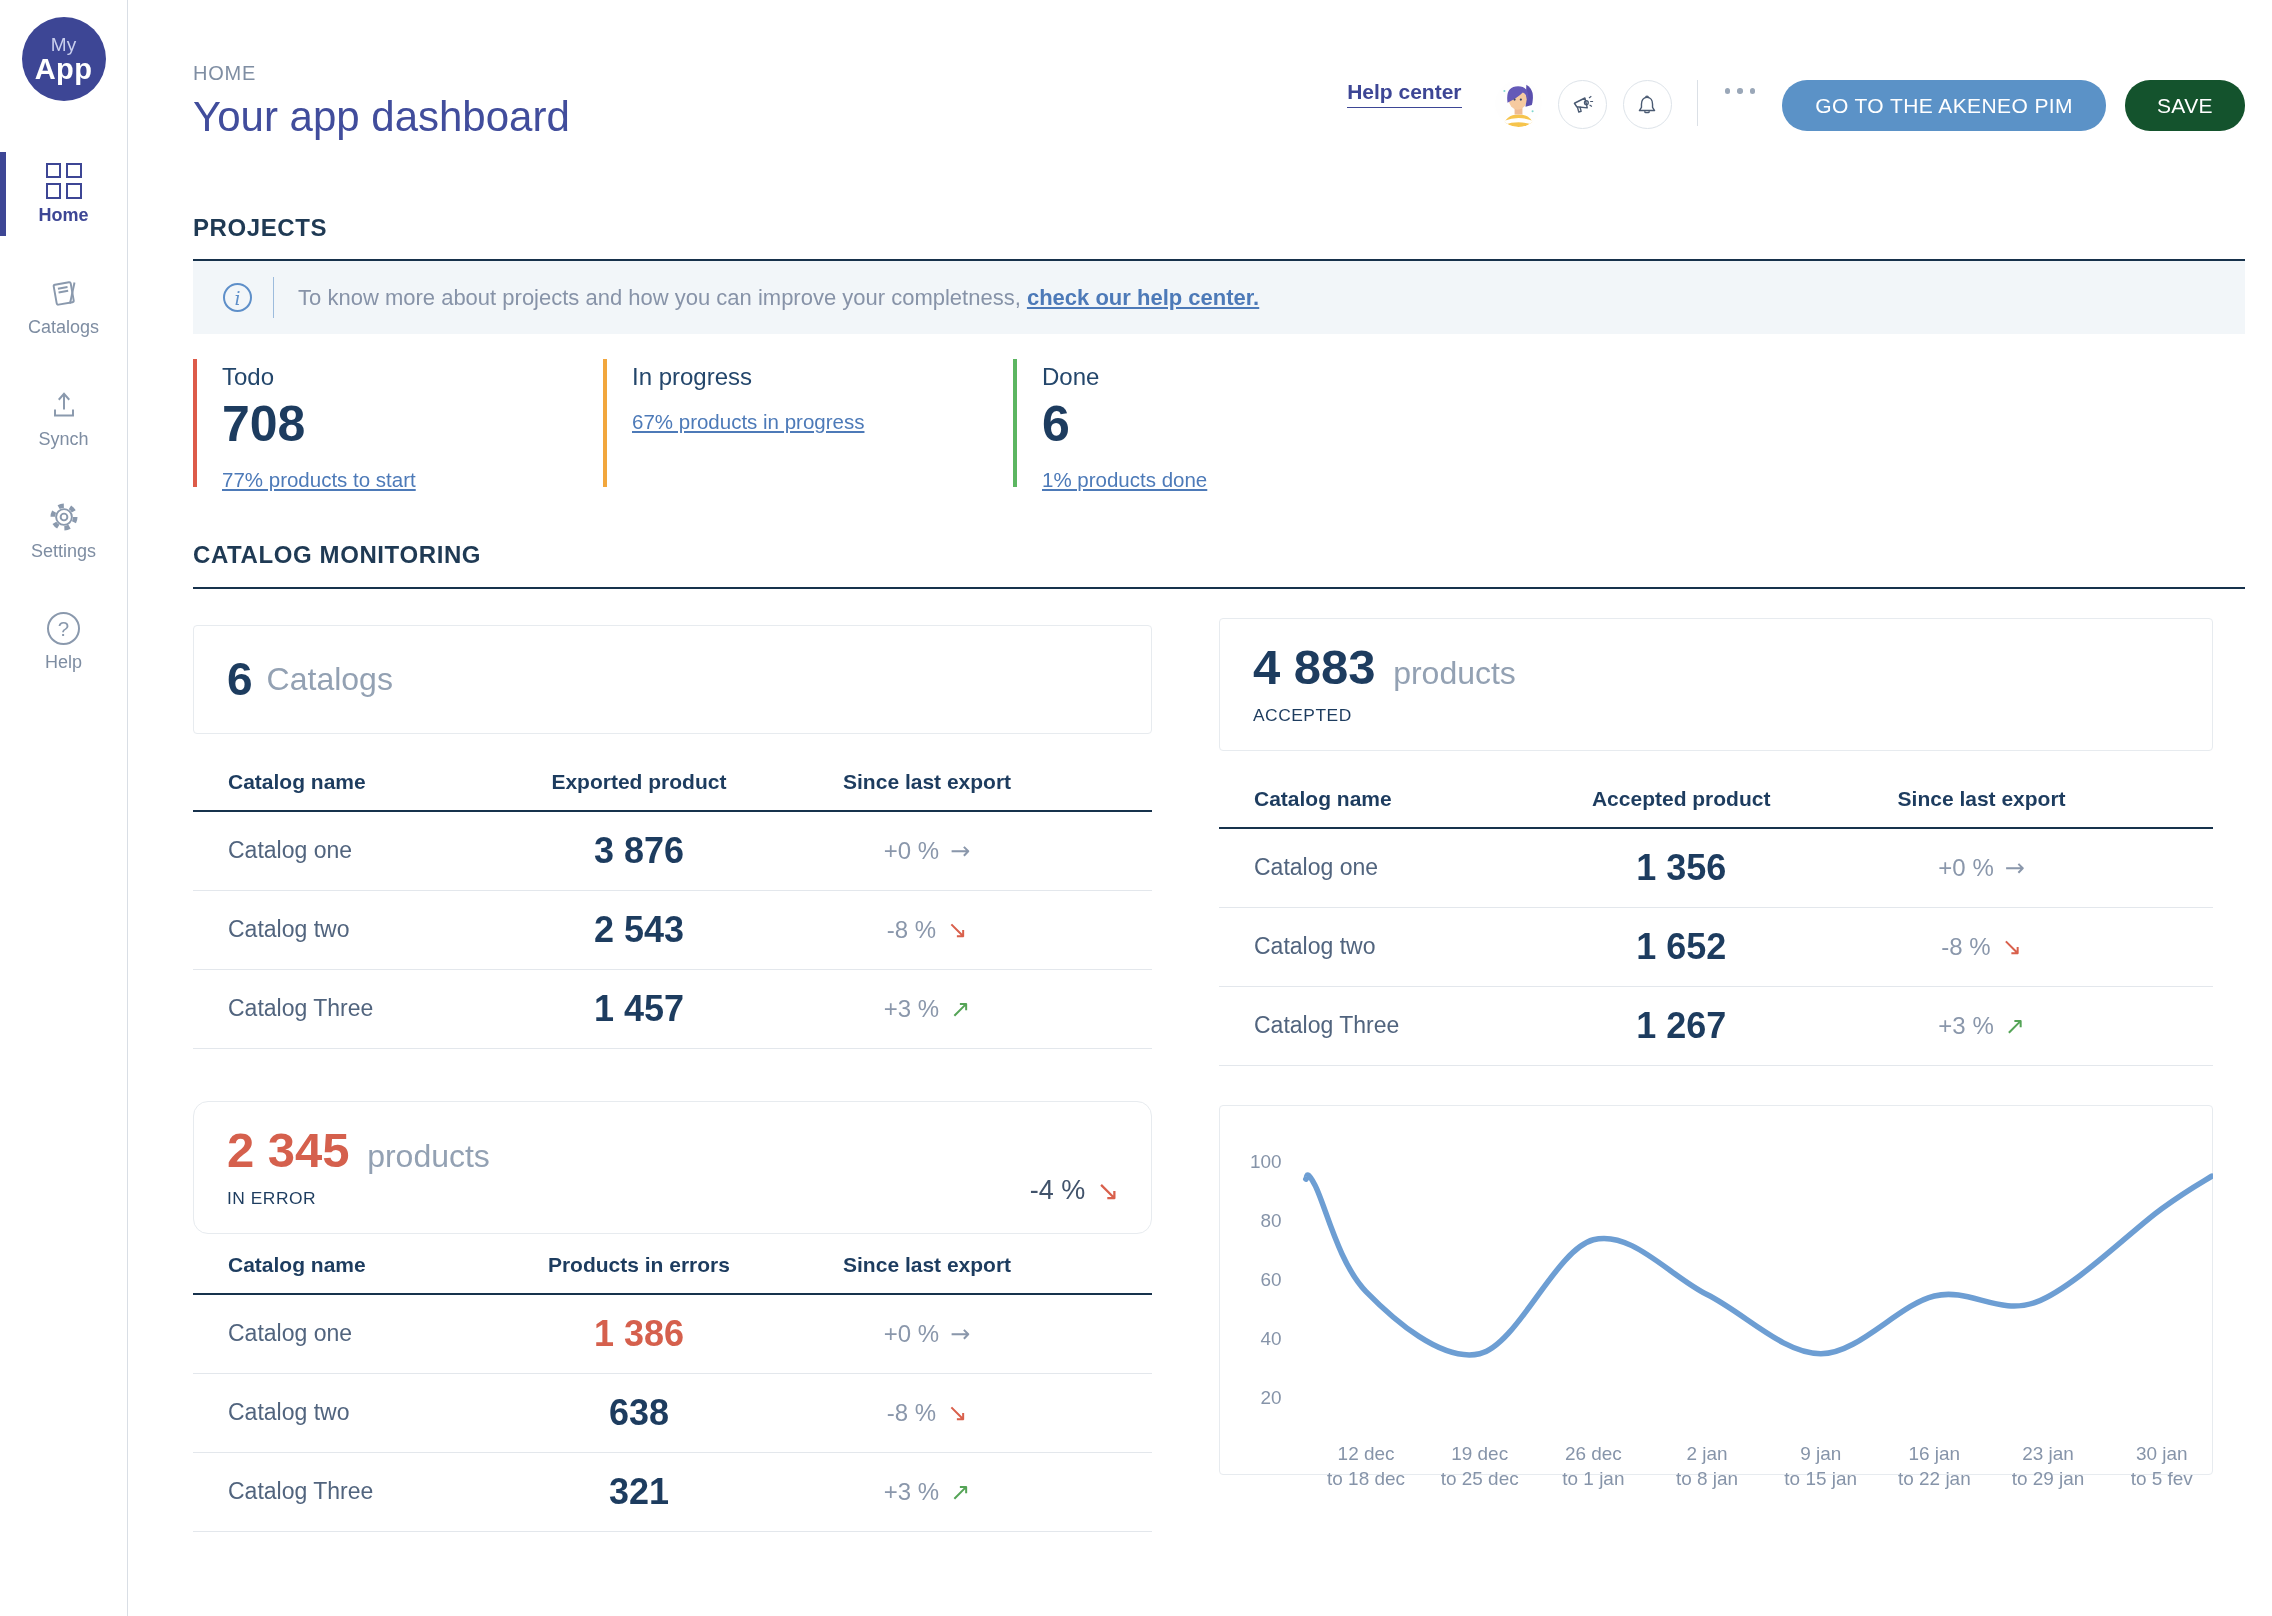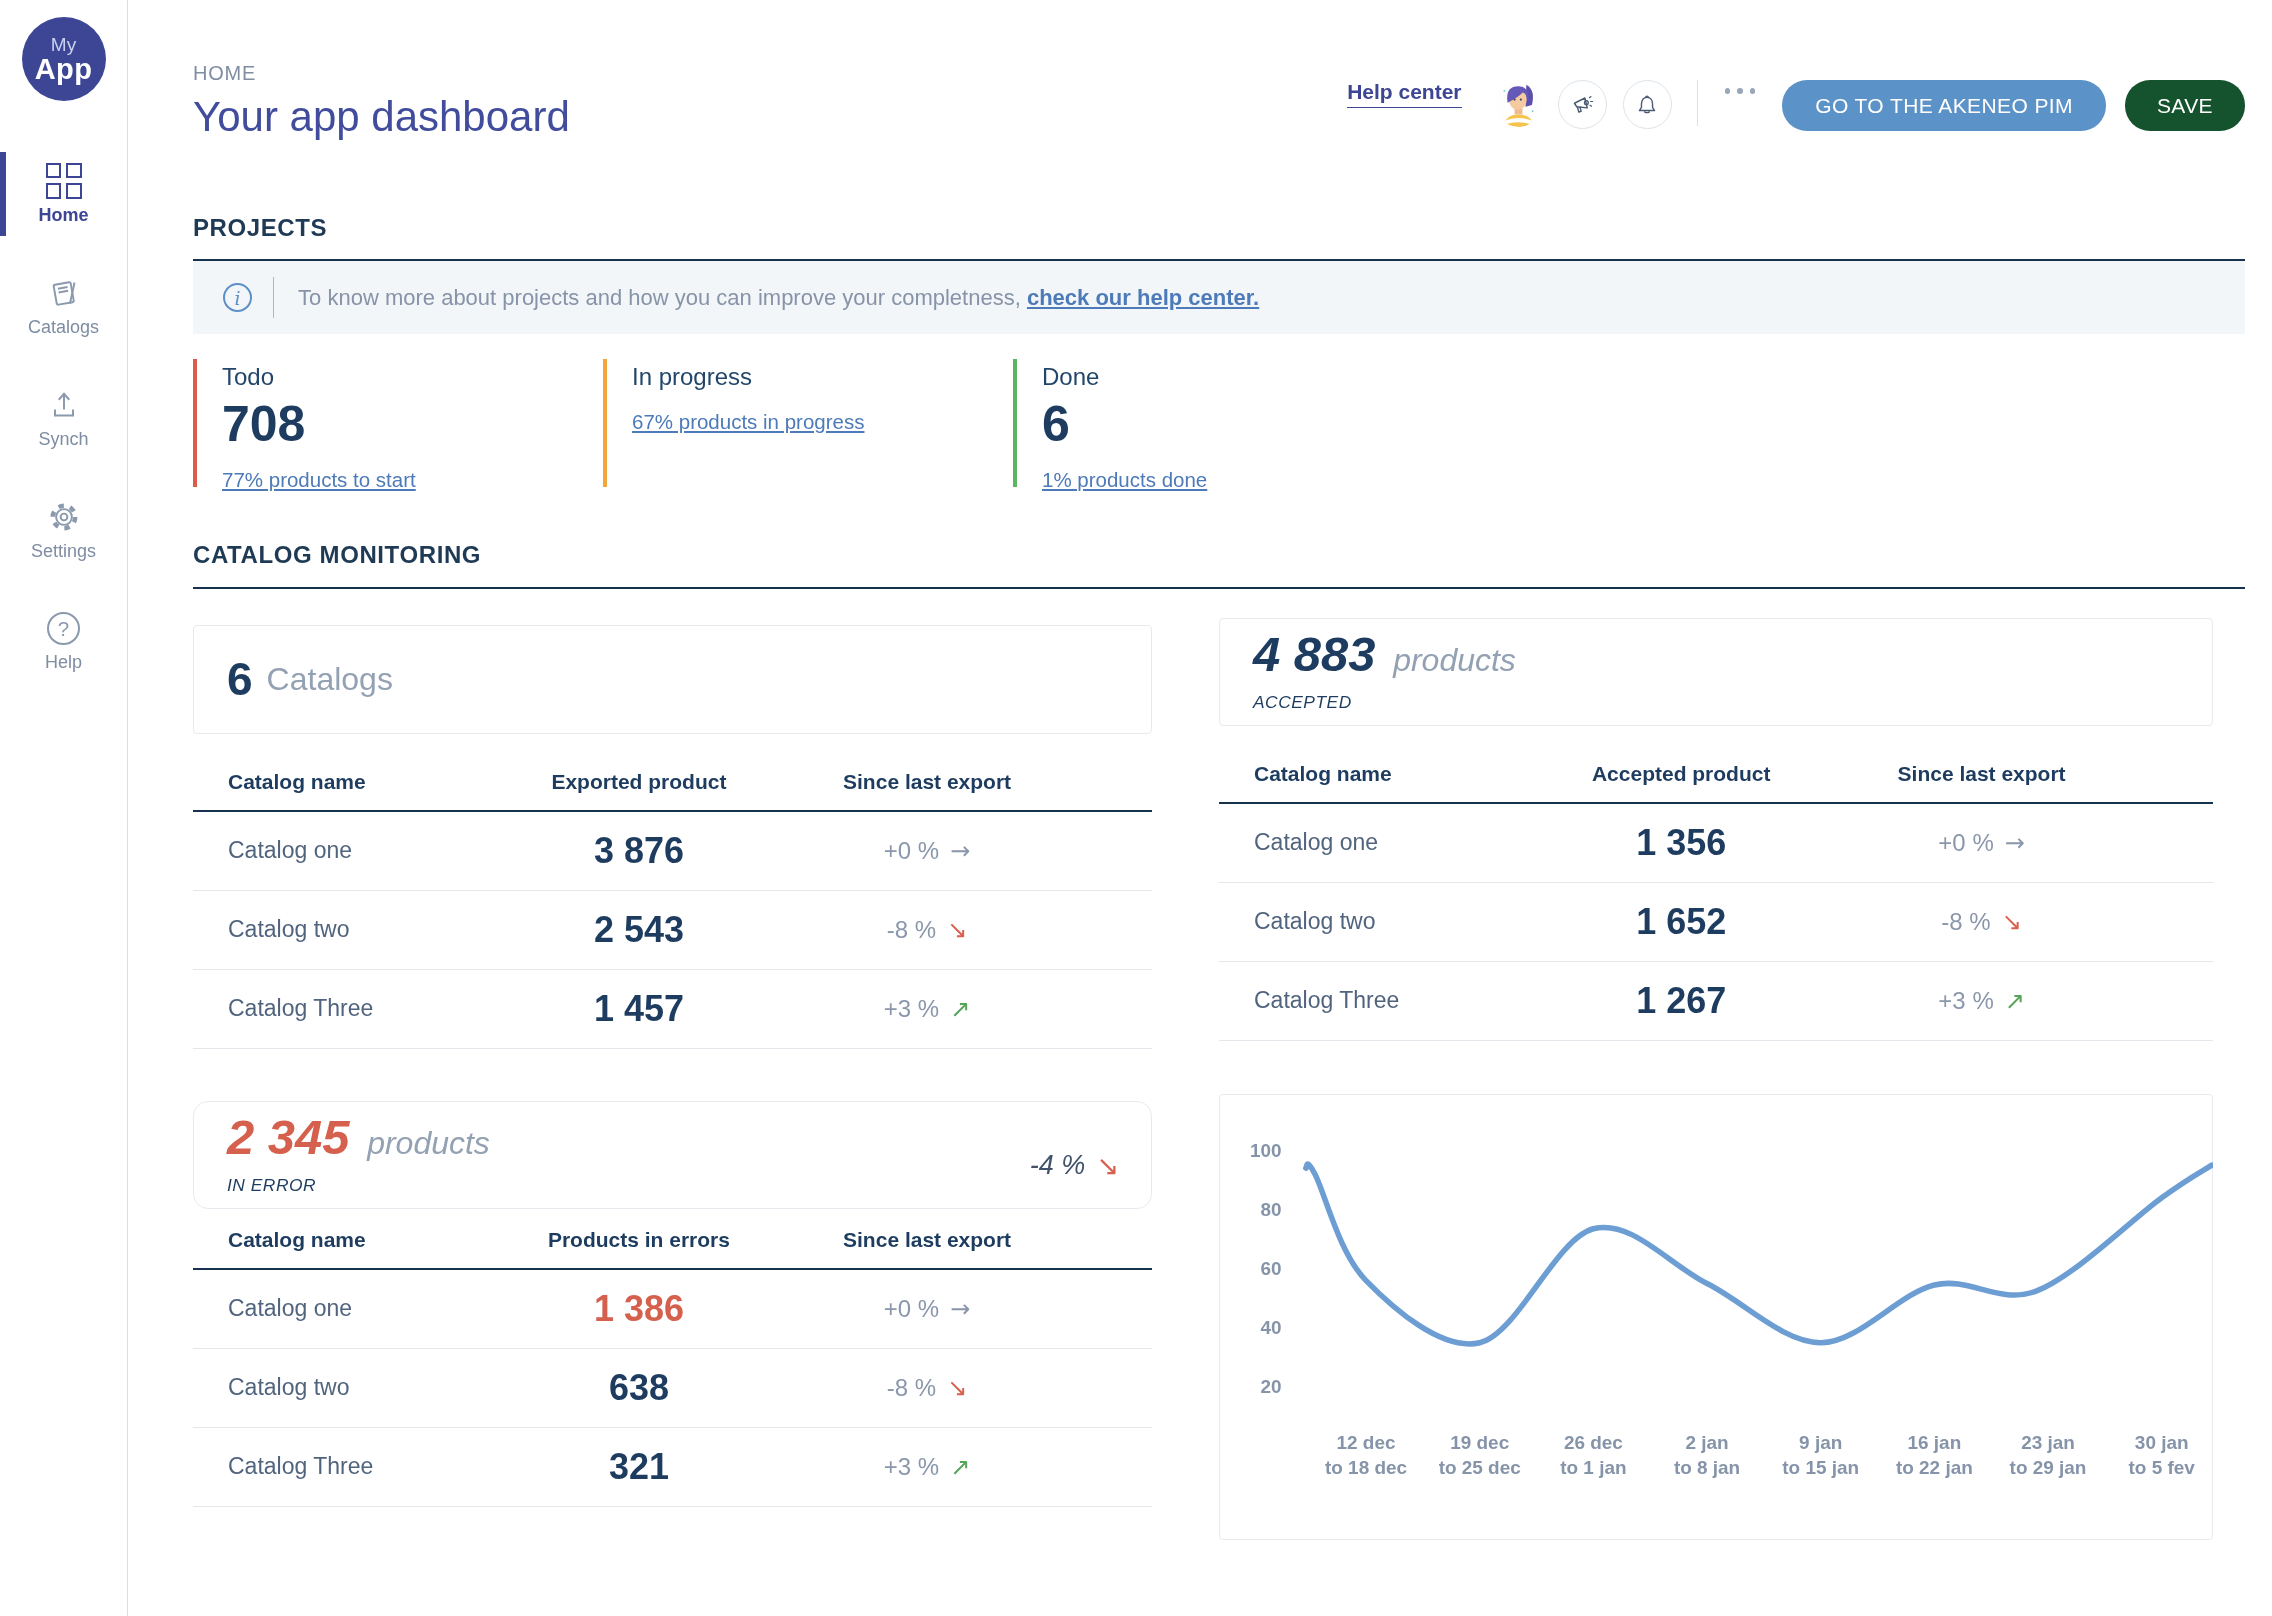--- a/index.html
+++ b/index.html
@@ -91,22 +91,22 @@
   .stat-label { font-size:24px; color:#23466b; margin-top:3.2px; }
   .stat-value { font-size:50px; font-weight:600; color:#1d3c5f; margin-top:8px; line-height:1; }
   .stat-link { display:inline-block; margin-top:19px; font-size:20.5px; color:#4d7ab8;
     text-decoration:underline; cursor:pointer; }
   
   .mon-grid { display:grid; grid-template-columns:959px 994px; column-gap:67px; }
   .card { border:0.8px solid #e7ebef; border-radius:4px; background:#fff; }
   .card-catalogs { margin-top:36px; height:109px; display:flex; align-items:center; padding-left:33px; }
   .big-num { font-size:46px; font-weight:600; color:#1d3c5f; line-height:1; }
   .card-unit { font-size:32px; color:#93a1b3; margin-left:14px; }
-  .card-tall { margin-top:29px; height:108px; display:flex; flex-direction:column;
-    justify-content:center; padding-left:33px; position:relative;font-style:italic; }
+  .card-tall { margin-top:29px; height:133px; display:flex; flex-direction:column;
+    justify-content:center; padding-left:33px; position:relative; }
   .card-tall .big-num { font-size:49px; }
   .card-sub { font-size:17.4px; letter-spacing:0.5px; color:#1d3c5f; margin-top:12.6px; font-weight:500; }
   .num-red { color:#d5604d !important; }
   .card-trend { position:absolute; right:32px; bottom:27px; display:flex; align-items:center; gap:11px;
     font-size:27px; color:#41536b; }
   .card-trend .arrow { font-size:27px; }
   .err-card { margin-top:52px;border-radius:15px; }
   .t-head { display:grid; grid-template-columns:30% 33% 37%; padding-bottom:16px;
     border-bottom:2.4px solid #17324c; margin-top:36px; }
   .t-head.tight { margin-top:19px; }
@@ -115,21 +115,21 @@
   .th-mid { justify-self:center; }
   .th-last { justify-self:center; padding-right:95px; }
   .t-row { display:grid; grid-template-columns:30% 33% 37%; align-items:center; height:79px;
     border-bottom:1.6px solid #e3e7ec; }
   .td-name { font-size:23px; color:#51647e; padding-left:35px; }
   .td-value { justify-self:center; font-size:36px; font-weight:600; color:#1d3c5f; }
   .td-trend { justify-self:center; padding-right:95px; display:flex; align-items:center; gap:11px;
     font-size:24px; color:#8a97ab; }
   .arrow { font-family:"DejaVu Sans",sans-serif; line-height:1; }
   
-  .chart-card { margin-top:53px; height:446px; position:relative;font-weight:bold; }
+  .chart-card { margin-top:39px; height:370px; position:relative; }
   .chart-card svg { position:absolute; left:0; top:0; }
 </style>
 </head>
 <body>
 
 <aside class="sidebar">
   <div class="logo">
     <span class="l1">My</span>
     <span class="l2">App</span>
   </div>

